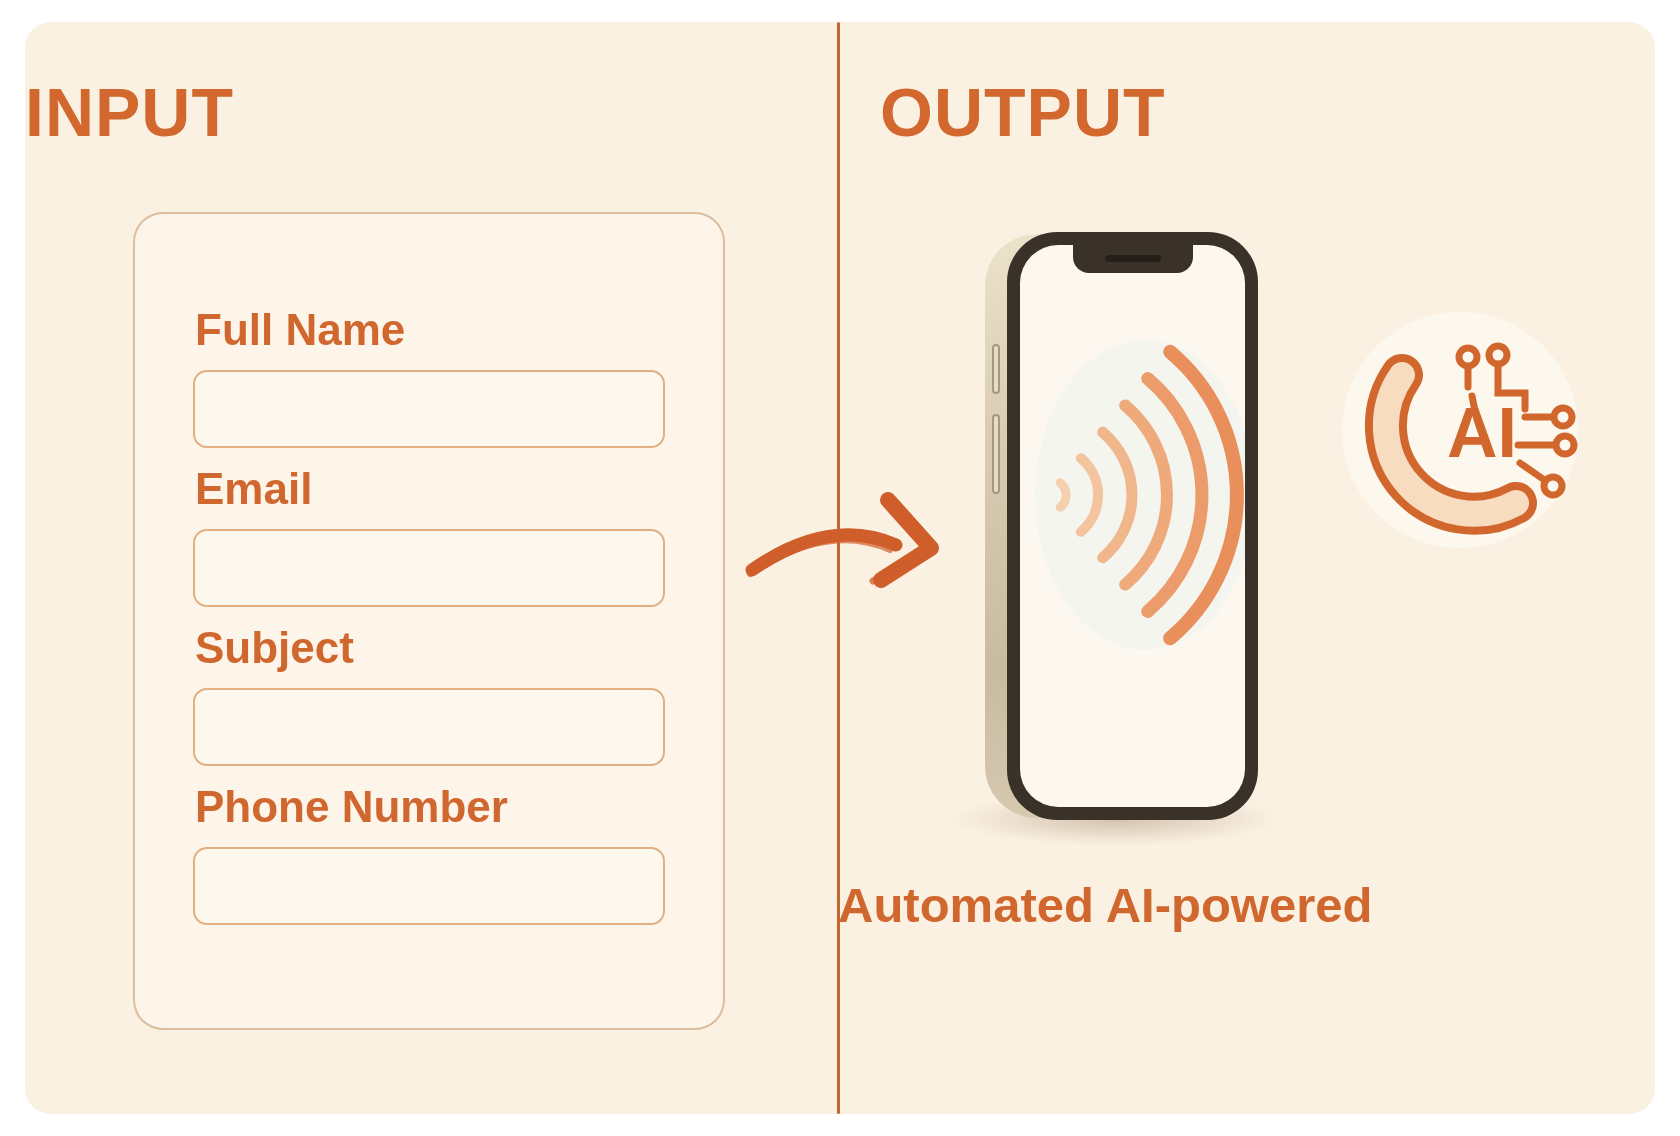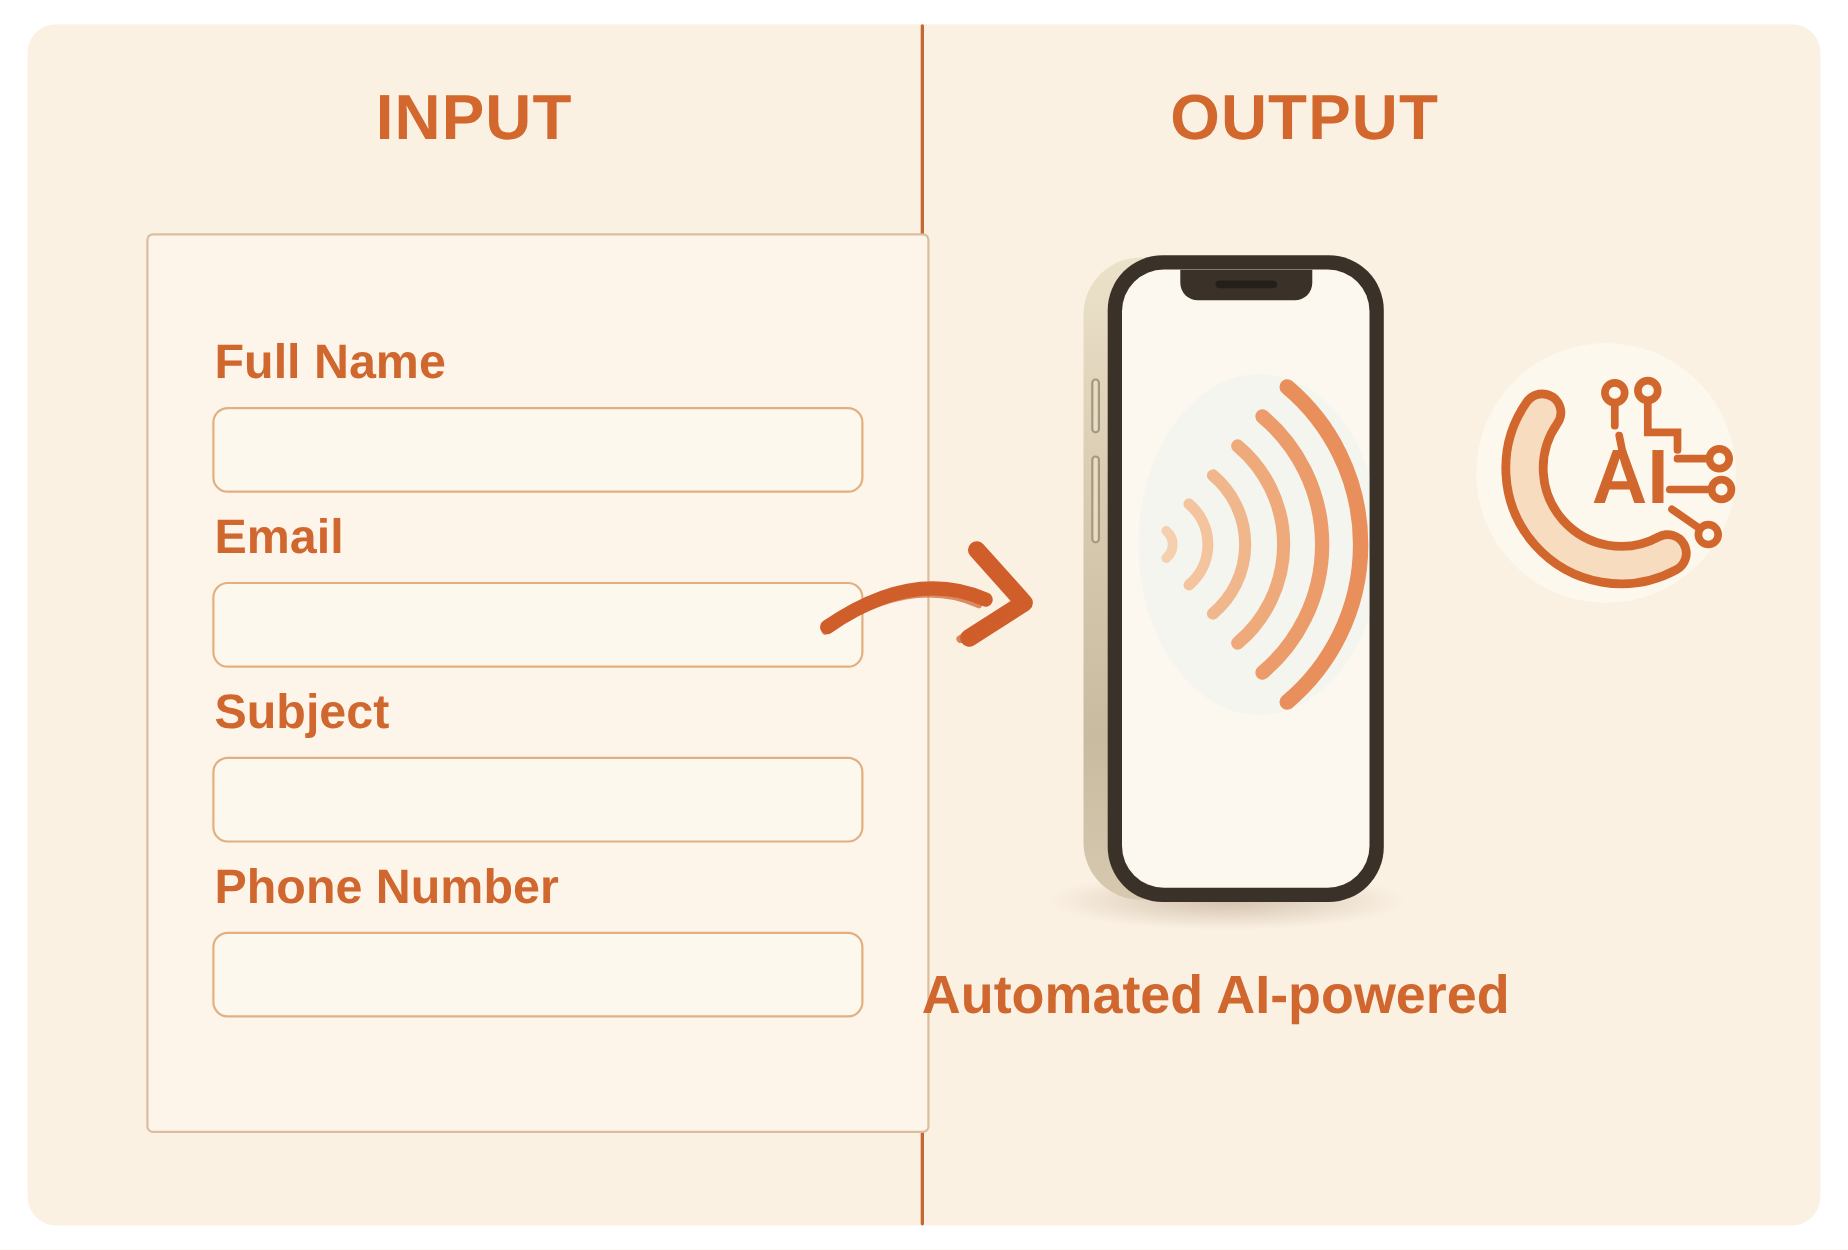--- a/index.html
+++ b/index.html
@@ -17,33 +17,33 @@
   }
 
   .divider {
     position:absolute; left:837px; top:22px; width:3px; height:1092px;
     background:#c4682f; border-radius:2px;
   }
 
   
   .col-title {
     position:absolute; top:78px; line-height:1;
-    font-size:58px; font-weight:bold; letter-spacing:1px;
-    color:#d2682e; text-align:center;
+    font-size:68px; font-weight:bold; letter-spacing:1px;
+    color:#d2682e; text-align:left;
   }
   .col-title.left  { left:25px;  width:812px; }
-  .col-title.right { left:806px; width:676px;padding-left:42px; }
+  .col-title.right { left:838px; width:676px;padding-left:42px; }
 
   
   .form-card {
-    position:absolute; left:133px; top:212px; width:712px; height:818px;
+    position:absolute; left:133px; top:212px; width:592px; height:818px;
     box-sizing:border-box;
     background:#fdf5e9;
     border:2px solid rgba(196,154,110,0.6);
-    border-radius:6px;
+    border-radius:30px;
     padding:94px 58px 0 58px;
   }
   .field { margin-bottom:19px; }
   .field-label {
     display:block; margin:0 0 18px 2px;
     font-size:44px; line-height:1; font-weight:bold;
     color:#d0672e;
   }
   .field-input {
     display:block; width:100%; height:78px; box-sizing:border-box;

